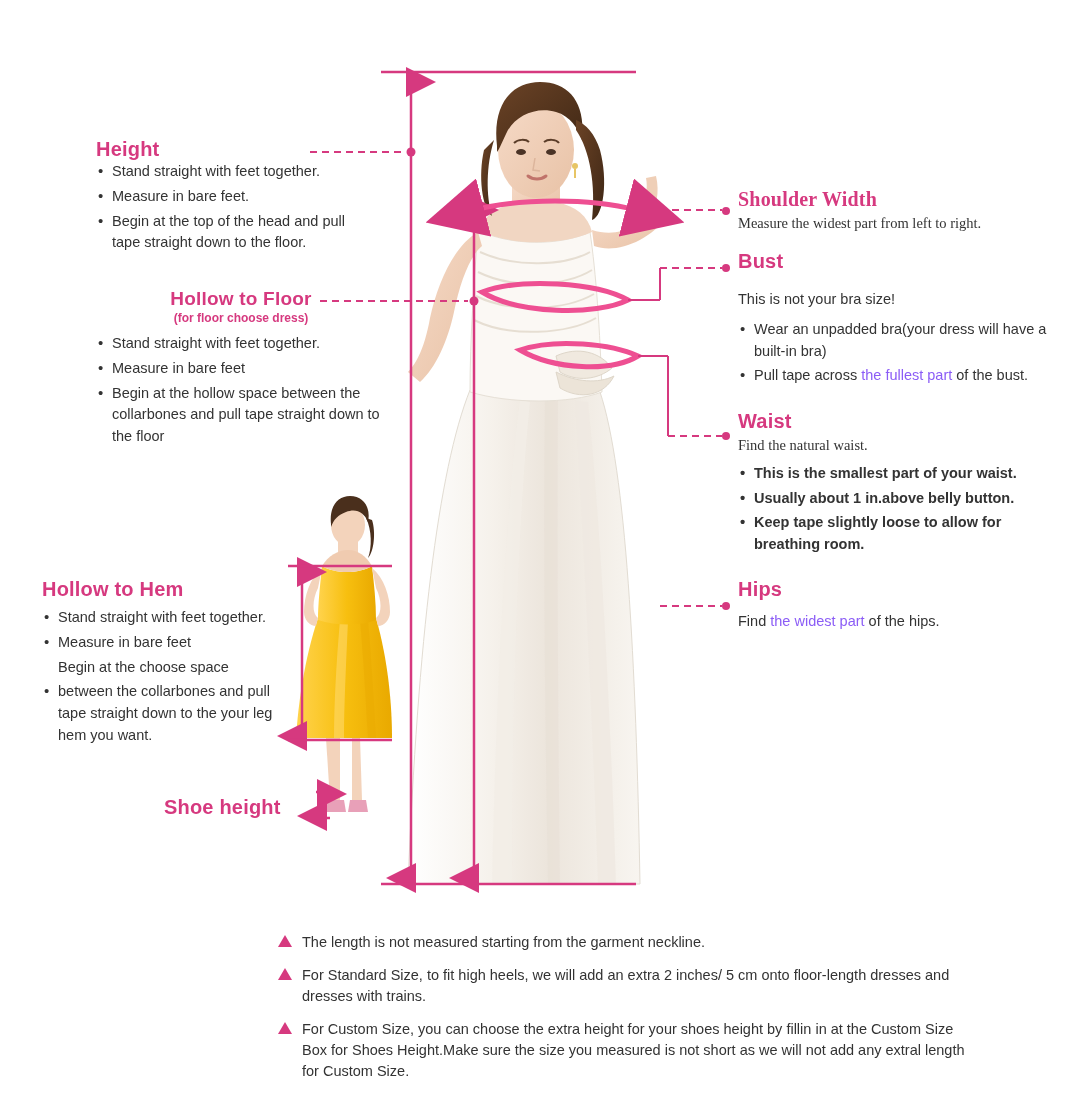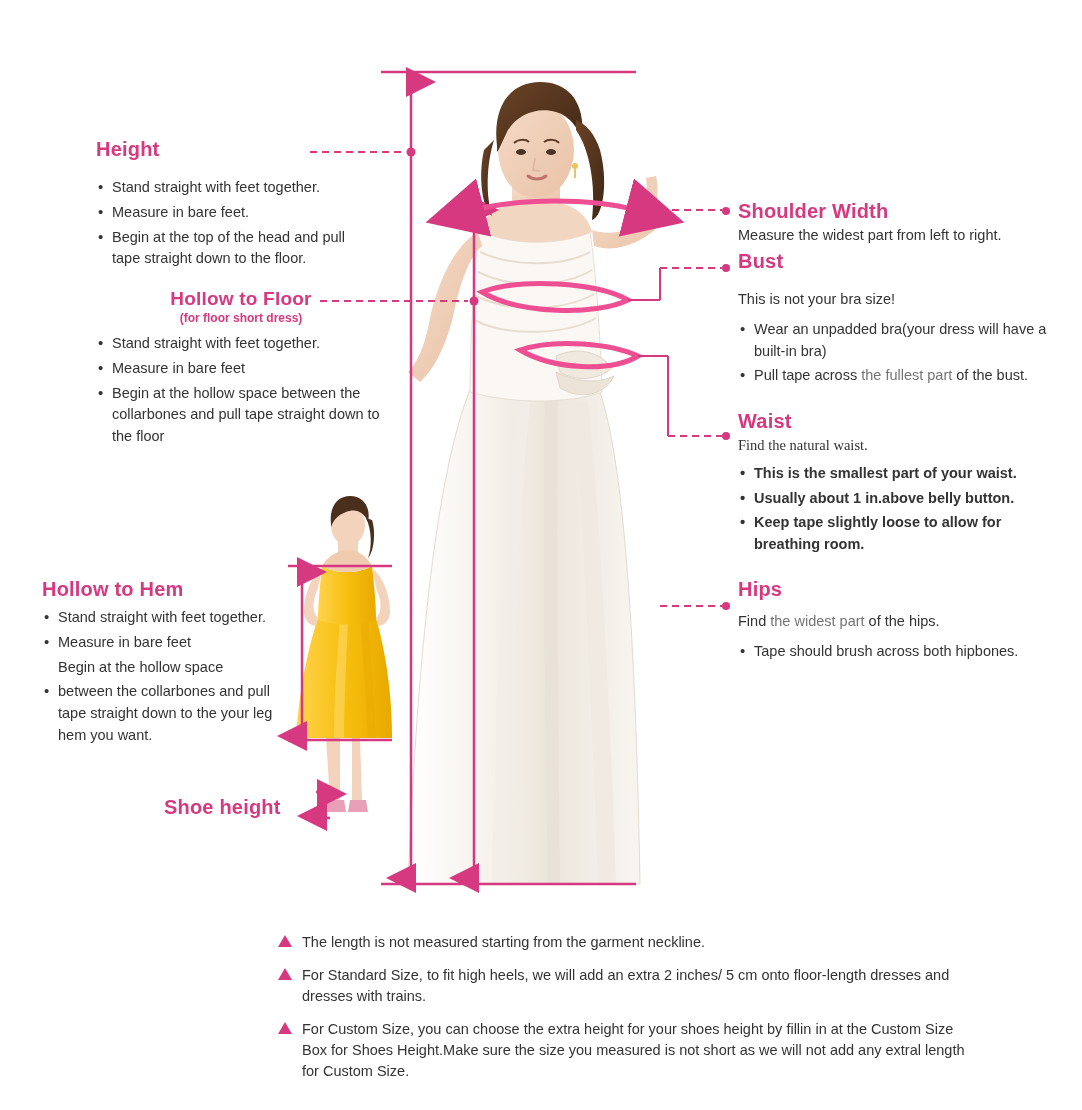--- a/index.html
+++ b/index.html
@@ -42,21 +42,21 @@
     font-size: 19px;
   }
   .subheading {
     color: #d6397f;
     font-size: 12px;
     font-weight: bold;
     white-space: nowrap;
   }
   ul.bullets {
     list-style: none;
-    margin: 16px 0 0 0;
+    margin: 0 0 0 0;
     padding: 0;
   }
   ul.bullets li {
     position: relative;
     font-size: 14.5px;
     line-height: 1.5;
     color: #333333;
     margin-bottom: 3px;
     padding-left: 16px;
   }
@@ -68,21 +68,21 @@
     color: #333333;
     font-size: 15px;
   }
   ul.bullets li.nobullet:before { content: ""; }
   .plainline {
     font-size: 14.5px;
     line-height: 1.5;
     color: #333333;
     white-space: nowrap;
   }
-  .pink-text { color: #737373; }
+  .pink-text { color: #8b5cf6; }
   .notes {
     position: absolute;
     left: 278px;
     top: 932px;
     width: 700px;
   }
   .note-row {
     position: relative;
     padding-left: 24px;
     margin-bottom: 12px;
@@ -259,43 +259,43 @@
     <div class="heading">Height</div>
     <ul class="bullets">
       <li>Stand straight with feet together.</li>
       <li>Measure in bare feet.</li>
       <li>Begin at the top of the head and pull tape straight down to the floor.</li>
     </ul>
   </div>
 
   <div class="block" style="left:96px; top:288px; width:290px;">
     <div class="heading small" style="text-align:center;">Hollow to Floor</div>
-    <div class="subheading" style="text-align:center; margin-top:1px;">(for floor short dress)</div>
+    <div class="subheading" style="text-align:center; margin-top:1px;">(for floor choose dress)</div>
     <ul class="bullets" style="margin-top:8px;">
       <li>Stand straight with feet together.</li>
       <li>Measure in bare feet</li>
       <li>Begin at the hollow space between the collarbones and pull tape straight down to the floor</li>
     </ul>
   </div>
 
   <div class="block" style="left:42px; top:578px; width:242px;">
     <div class="heading">Hollow to Hem</div>
     <ul class="bullets" style="margin-top:6px;">
       <li>Stand straight with feet together.</li>
       <li>Measure in bare feet</li>
-      <li class="nobullet">Begin at the hollow space</li>
+      <li class="nobullet">Begin at the choose space</li>
       <li>between the collarbones and pull tape straight down to the your leg hem  you want.</li>
     </ul>
   </div>
 
   <div class="block" style="left:164px; top:796px;">
     <div class="heading">Shoe height</div>
   </div>
 
-  <div class="block" style="left:738px; top:200px; width:320px;">
+  <div class="block" style="left:738px; top:188px; width:320px;font-family:Liberation Serif, serif;">
     <div class="heading">Shoulder Width</div>
     <div class="plainline" style="margin-top:2px;">Measure the widest part from left to right.</div>
   </div>
 
   <div class="block" style="left:738px; top:250px; width:320px;">
     <div class="heading">Bust</div>
     <div class="plainline" style="margin-top:16px;">This is not your bra size!</div>
     <ul class="bullets" style="margin-top:8px;">
       <li>Wear an unpadded bra(your dress will have a built-in bra)</li>
       <li><span>Pull tape across </span><span class="pink-text">the fullest part</span><span> of the bust.</span></li>
@@ -309,21 +309,20 @@
       <li>This is the smallest part of your waist.</li>
       <li>Usually about 1 in.above belly button.</li>
       <li>Keep tape slightly loose to allow for breathing room.</li>
     </ul>
   </div>
 
   <div class="block" style="left:738px; top:578px; width:320px;">
     <div class="heading">Hips</div>
     <div class="plainline" style="margin-top:10px;"><span>Find </span><span class="pink-text">the widest part</span><span> of the hips.</span></div>
     <ul class="bullets" style="margin-top:8px;">
-      <li>Tape should brush across both hipbones.</li>
     </ul>
   </div>
 
   <div class="notes">
     <div class="note-row">
       <span class="tri"></span>
       <span>The length is not measured starting from the garment neckline.</span>
     </div>
     <div class="note-row">
       <span class="tri"></span>

